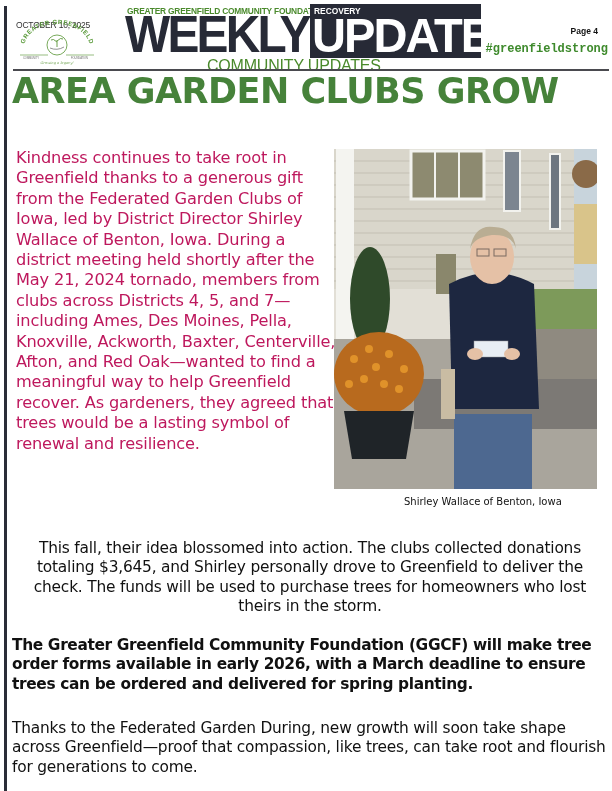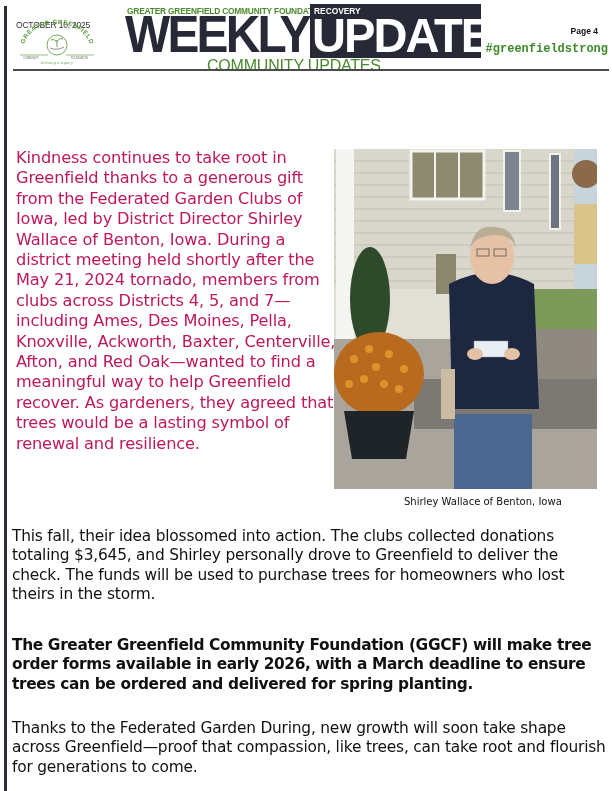--- a/index.html
+++ b/index.html
@@ -23,21 +23,21 @@
 
   
   .headline { position: absolute; left: 12px; top: 74px; width: 600px; font-family: "DejaVu Sans", sans-serif; font-weight: bold; font-size: 35px; line-height: 35px; color: #46823a; letter-spacing: -0.5px; }
 
   
   .body-left { position: absolute; left: 16px; top: 148px; width: 320px; font-family: "DejaVu Sans", sans-serif; font-size: 16.2px; line-height: 20.4px; color: #be185d; letter-spacing: -0.15px; }
   .photo { position: absolute; left: 334px; top: 149px; width: 263px; height: 340px; overflow: hidden; background: #d8d6cf; }
   .caption { position: absolute; left: 404px; top: 496px; font-family: "DejaVu Sans", sans-serif; font-size: 10px; color: #111; }
 
   .body-full { position: absolute; left: 12px; width: 596px; font-family: "DejaVu Sans", sans-serif; font-size: 15.4px; line-height: 19.4px; color: #111; letter-spacing: -0.2px; }
-  .p2 { top: 527px; }
+  .p2 { top: 539px; text-align: center; }
   .p3 { top: 636px; font-weight: bold; letter-spacing: -0.35px; }
   .p4 { top: 719px; }
 </style>
 </head>
 <body>
 
 <div class="left-rule"></div>
 
 <header>
   <div class="date">OCTOBER 10, 2025</div>
@@ -63,21 +63,21 @@
     <div class="update-sub">RECOVERY</div>
     <div class="update-word">UPDATE</div>
   </div>
   <div class="community-updates">COMMUNITY UPDATES</div>
   <div class="page-num">Page 4</div>
   <div class="hashtag">#greenfieldstrong</div>
   <div class="header-rule"></div>
 </header>
 
 <h1 class="headline">
-  <br>
+  <span>AREA GARDEN CLUBS GROW</span><br>
 </h1>
 
 <p class="body-left">Kindness continues to take root in Greenfield thanks to a generous gift from the Federated Garden Clubs of Iowa, led by District Director Shirley Wallace of Benton, Iowa. During a district meeting held shortly after the May 21, 2024 tornado, members from clubs across Districts 4, 5, and 7—including Ames, Des Moines, Pella, Knoxville, Ackworth, Baxter, Centerville, Afton, and Red Oak—wanted to find a meaningful way to help Greenfield recover. As gardeners, they agreed that trees would be a lasting symbol of renewal and resilience.</p>
 
 <div class="photo" aria-label="Woman holding a check in front of a house with potted orange mums">
   <svg width="263" height="340" viewBox="0 0 263 340">
 
     <rect x="0" y="0" width="240" height="200" fill="#d9d6cb"></rect>
     <g stroke="#c3bfb3" stroke-width="1">
       <line x1="0" y1="12" x2="240" y2="12"></line>

